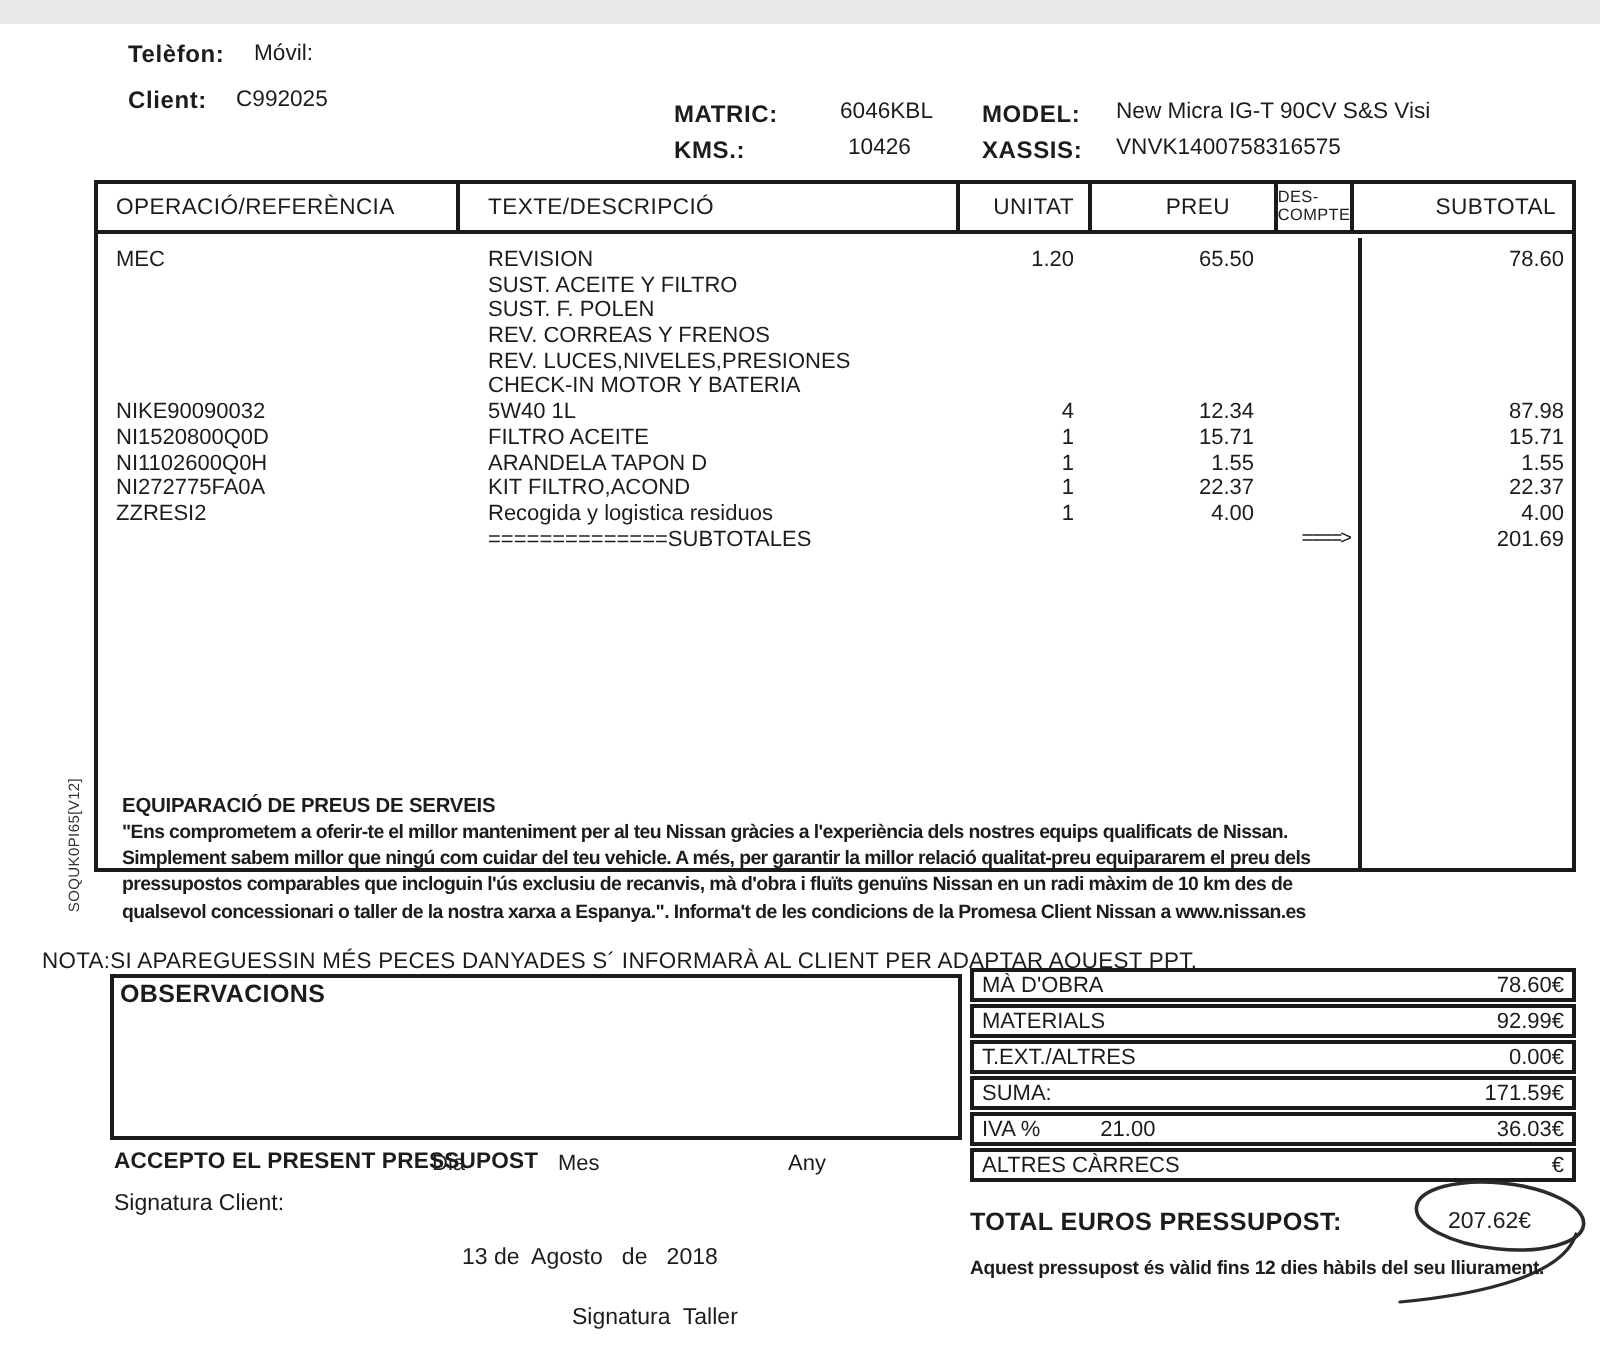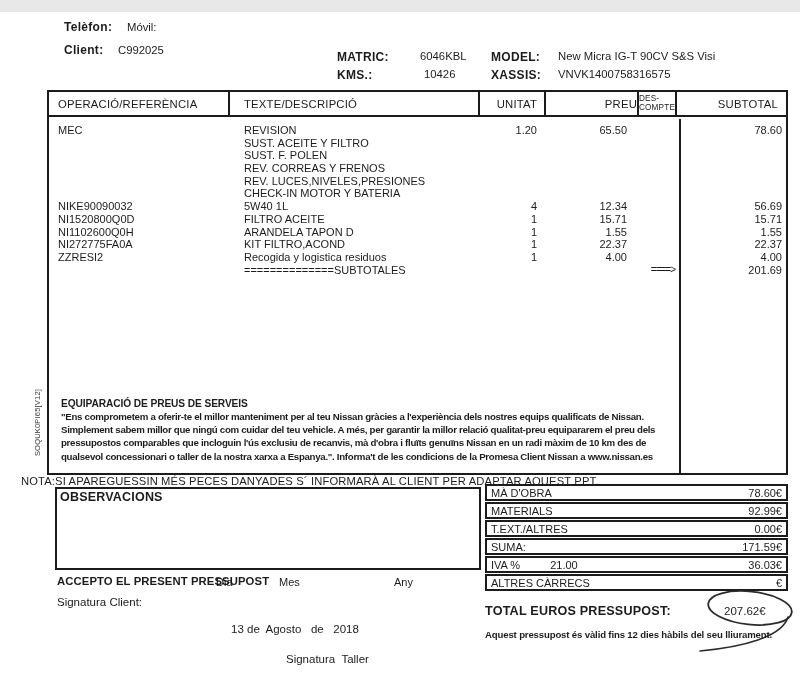--- a/index.html
+++ b/index.html
@@ -10,33 +10,33 @@
     overflow:hidden; margin:12px auto;
   }
   .abs { position:absolute; }
 
   
   .hdr-label { font-size:12px; font-weight:bold; letter-spacing:.3px; }
   .hdr-value { font-size:11.3px; }
 
   
   .main-table {
-    position:absolute; left:47px; top:78px; width:741px; height:385px;
+    position:absolute; left:47px; top:78px; width:741px; height:346px;
     border:2px solid #1b1b1b;
   }
   .thead { display:flex; height:25px; border-bottom:2px solid #1b1b1b; }
   .th {
     font-size:11.3px; letter-spacing:.2px; display:flex; align-items:center;
     border-right:2px solid #1b1b1b; height:100%;
   }
   .th:last-child { border-right:none; }
   .th-ref   { width:181px; padding-left:9px; }
   .th-desc  { width:250px; padding-left:14px; }
   .th-unit  { width:66px;  justify-content:flex-end; padding-right:7px; }
-  .th-preu  { width:93px;  justify-content:flex-end; padding-right:0; }
+  .th-preu  { width:93px;  justify-content:flex-end; padding-right:22px; }
   .th-dcto  { width:38px;  justify-content:center; font-size:8.2px; line-height:8.5px; text-align:left; }
   .th-sub   { flex:1; justify-content:flex-end; padding-right:8px; }
 
   .tbody { position:absolute; left:0; top:27px; right:0; padding-top:5px; }
   .trow { display:flex; height:12.7px; font-size:11px; line-height:12.6px; white-space:pre; }
   .c-ref  { width:181px; padding-left:9px;  overflow:visible; }
   .c-desc { width:250px; padding-left:14px; }
   .c-unit { width:66px;  text-align:right; padding-right:9px; }
   .c-preu { width:93px;  text-align:right; padding-right:12px; }
   .c-dcto { width:38px;  text-align:right; padding-right:2px; font-size:10px; letter-spacing:-1px; }
@@ -168,21 +168,21 @@
     <span class="c-preu"></span>
     <span class="c-dcto"></span>
     <span class="c-sub"></span>
   </div>
         <div class="trow">
     <span class="c-ref">NIKE90090032</span>
     <span class="c-desc">5W40 1L</span>
     <span class="c-unit">4</span>
     <span class="c-preu">12.34</span>
     <span class="c-dcto"></span>
-    <span class="c-sub">56.69</span>
+    <span class="c-sub">87.98</span>
   </div>
         <div class="trow">
     <span class="c-ref">NI1520800Q0D</span>
     <span class="c-desc">FILTRO ACEITE</span>
     <span class="c-unit">1</span>
     <span class="c-preu">15.71</span>
     <span class="c-dcto"></span>
     <span class="c-sub">15.71</span>
   </div>
         <div class="trow">

